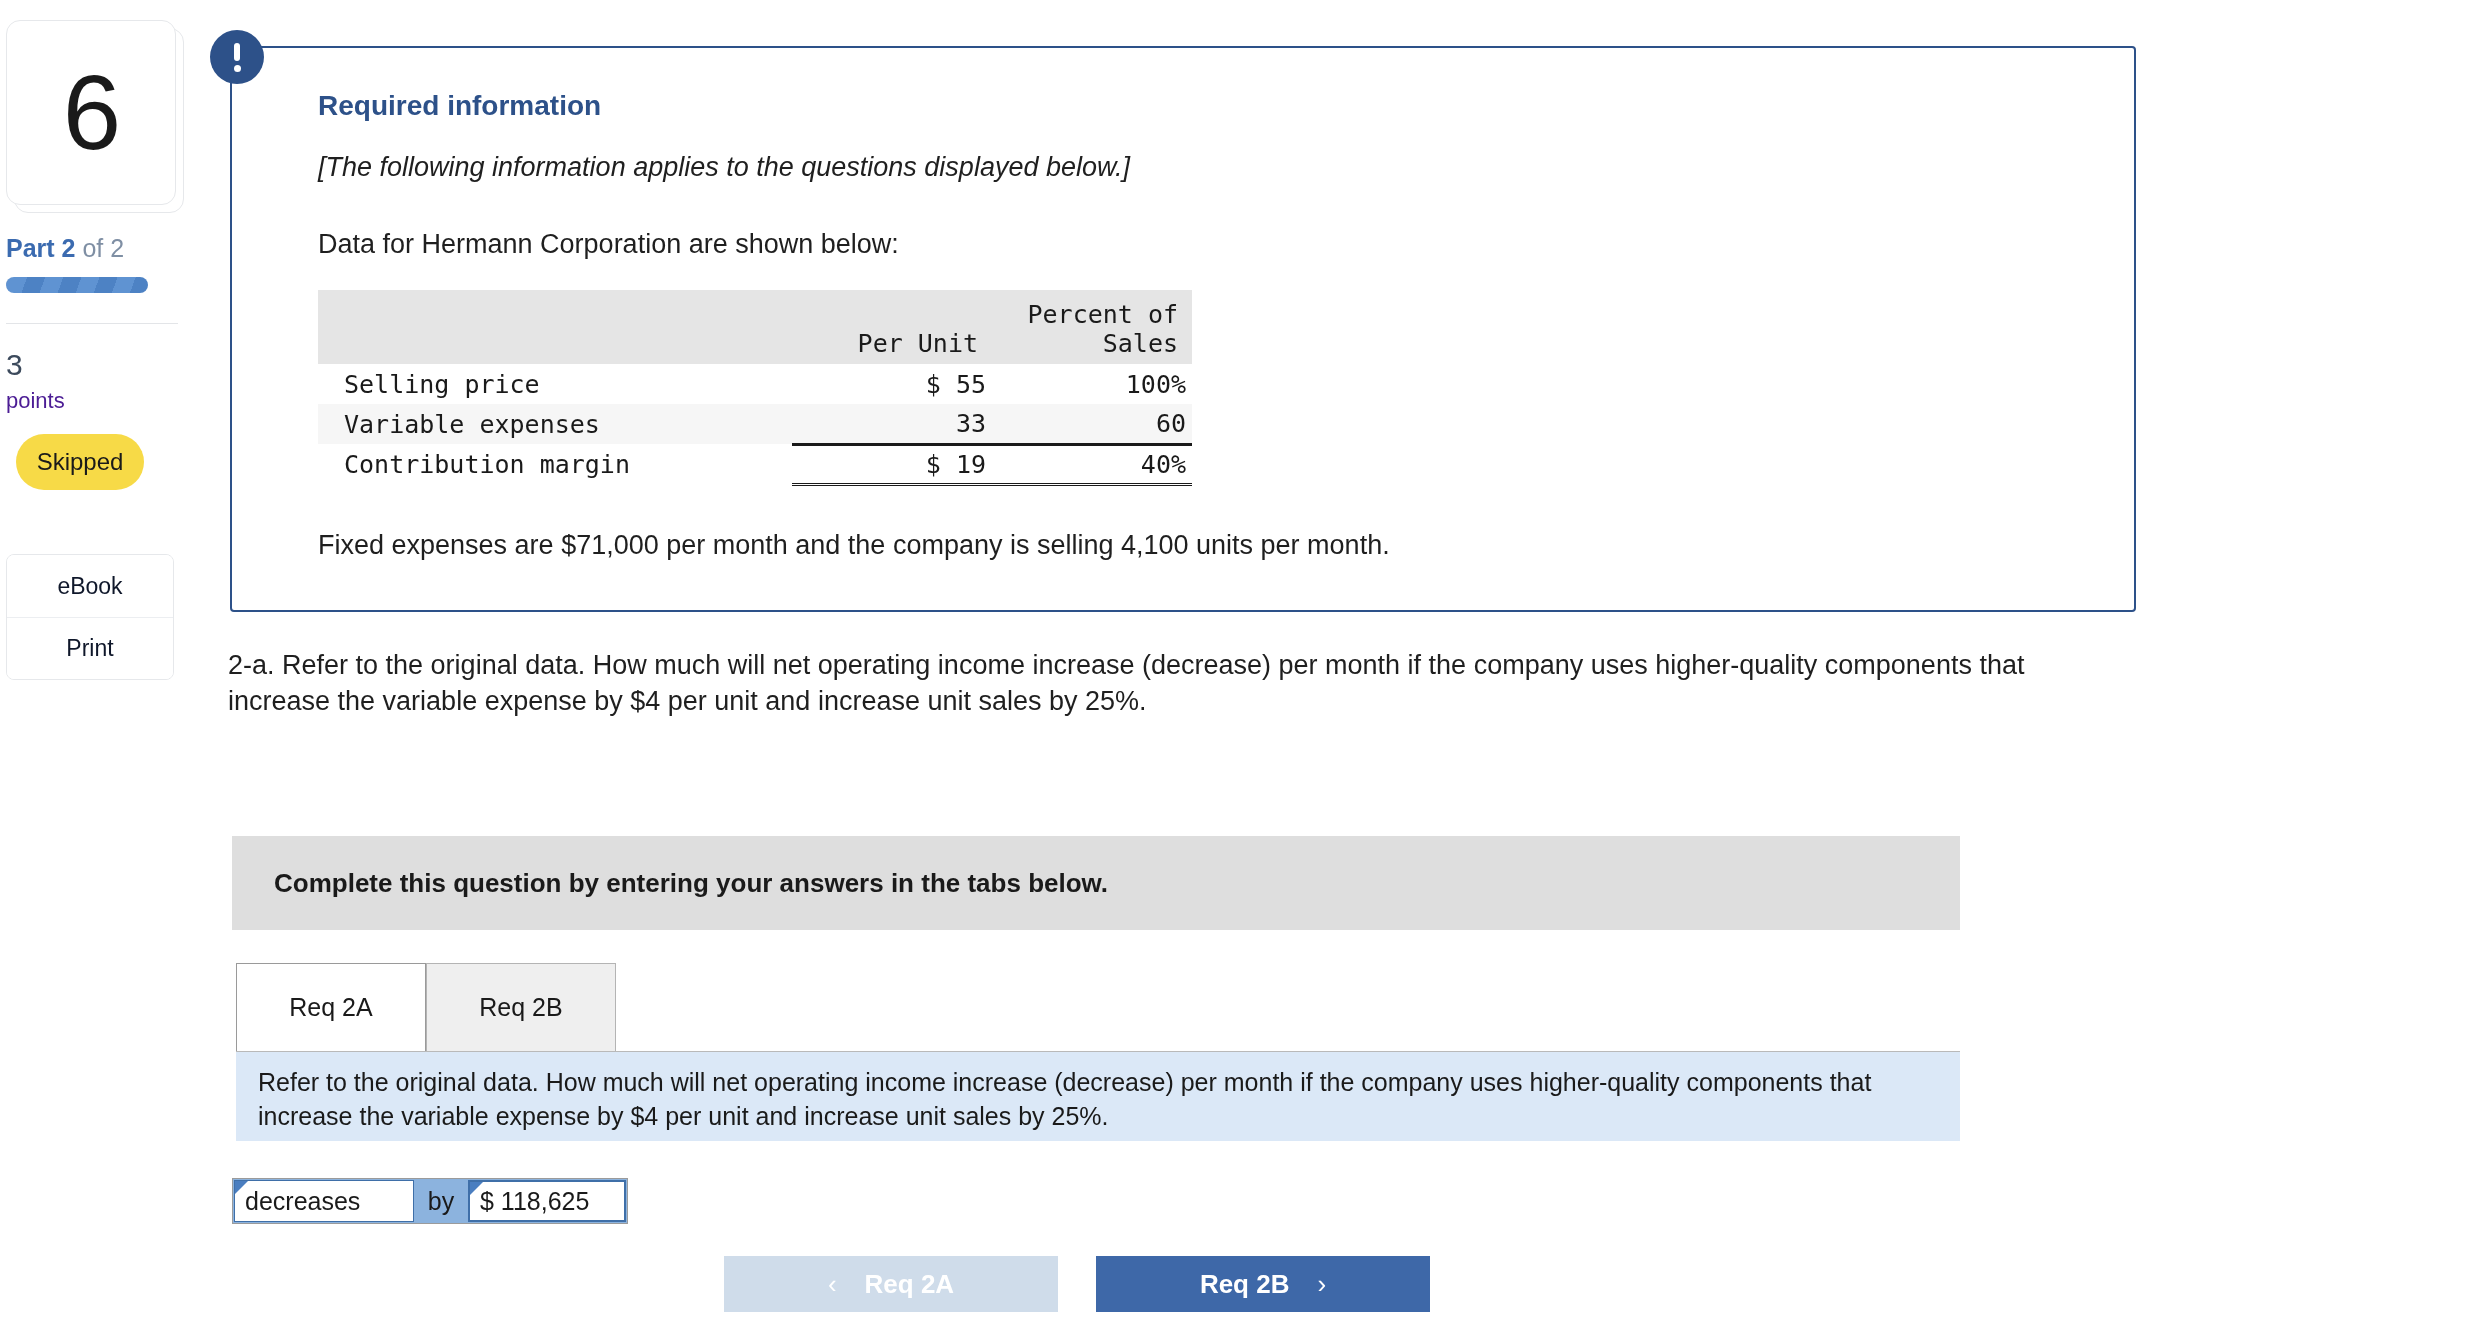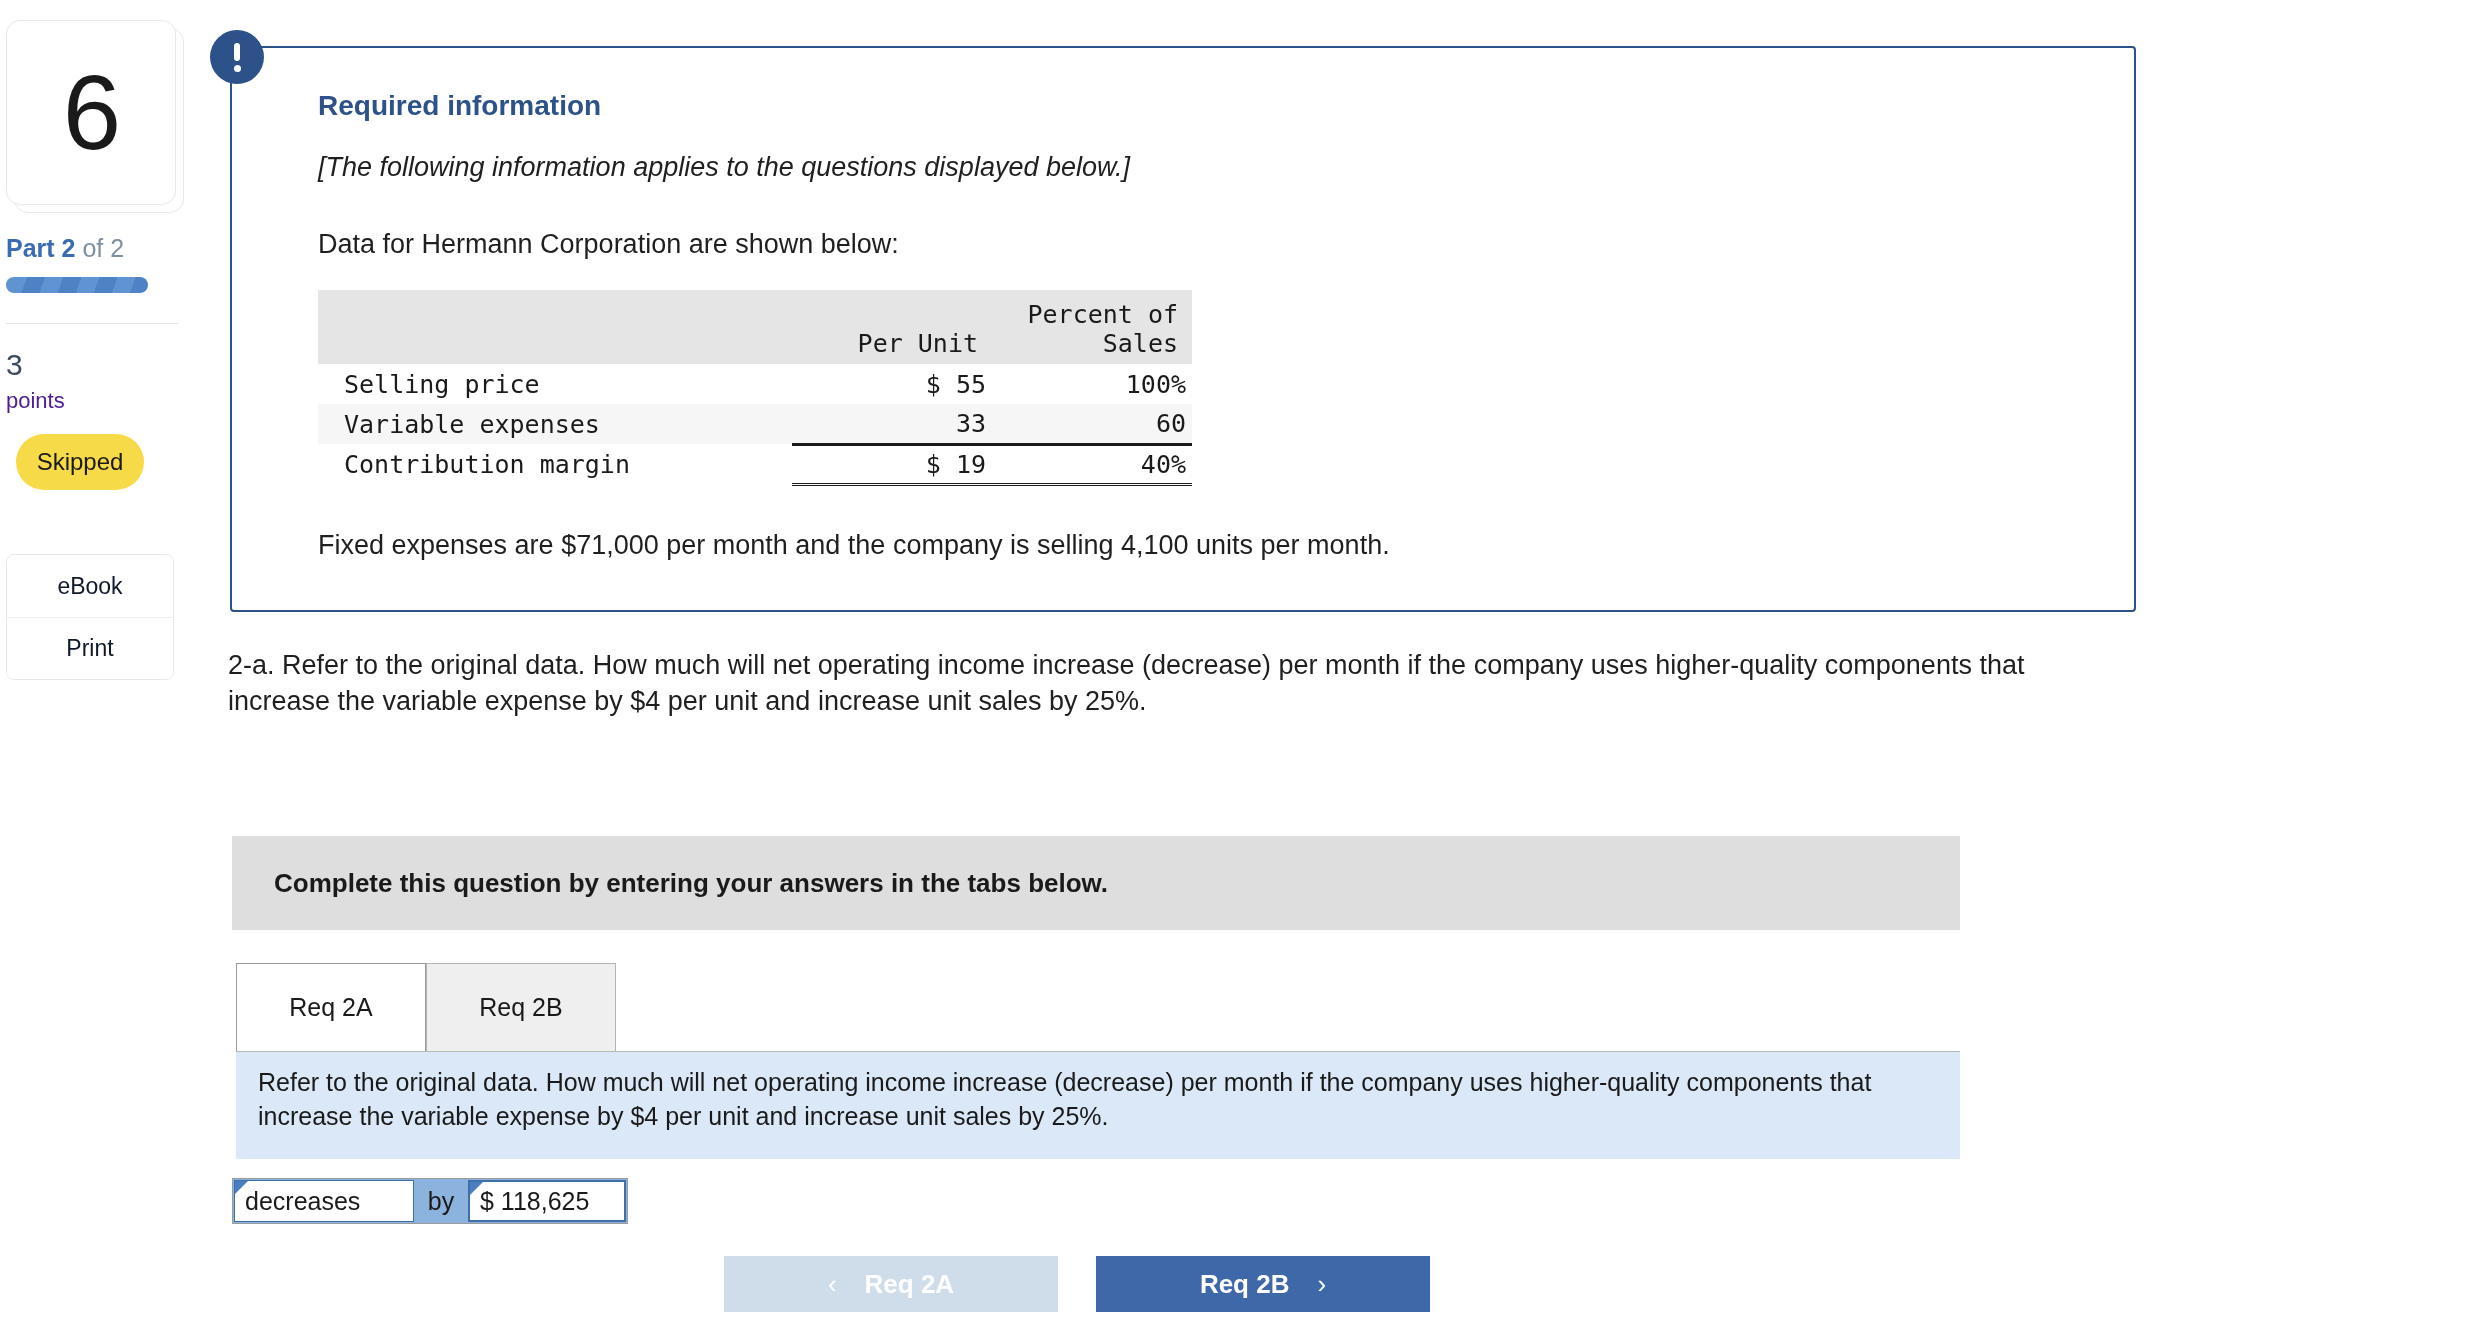--- a/index.html
+++ b/index.html
@@ -271,21 +271,21 @@
     border-bottom: none;
   }
   .tab.active { background: #ffffff; position: relative; z-index: 3; }
   .tab.inactive { background: #efefef; border-color: #b4b4b4; }
 
   
   #blue-instruction {
     position: absolute;
     left: 236px; top: 1051px;
     width: 1724px;
-    height: 108px;
+    height: 90px;
     background: #dbe8f7;
     border-top: 1px solid #b9b9b9;
     padding: 14px 36px 0 22px;
     font-size: 25px;
     color: #1a1a1a;
     line-height: 1.35;
   }
 
   
   #answer-row {

